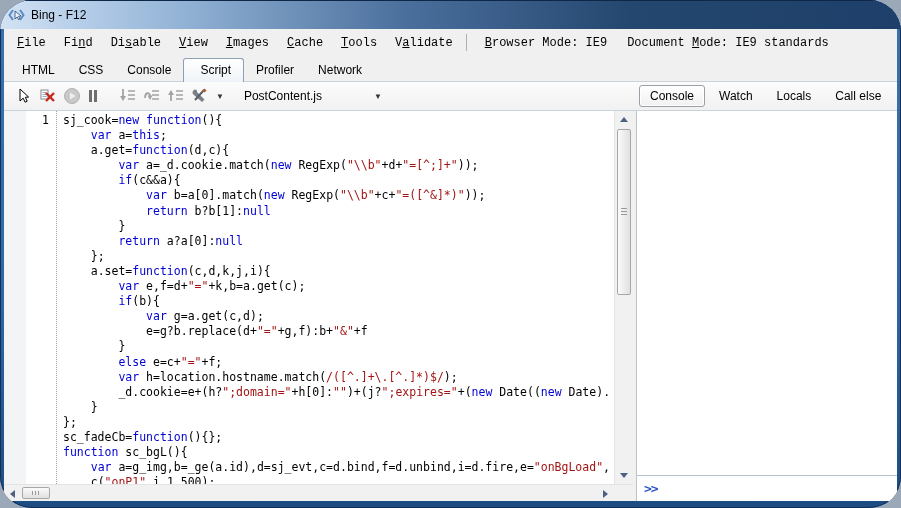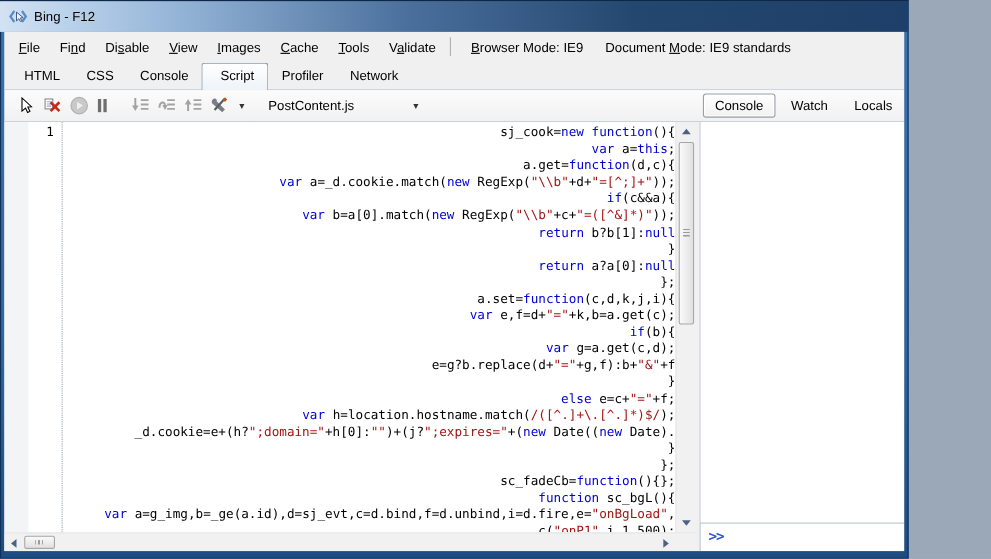--- a/index.html
+++ b/index.html
@@ -1,42 +1,43 @@
 <!DOCTYPE html>
 <html><head>
 <meta charset="utf-8">
 <style>
   * { margin:0; padding:0; box-sizing:border-box; }
   html,body { background:#9aa8b8; }
   .window {
-    position:relative; width:826px; height:508px; overflow:hidden;
+    position:relative; width:901px; height:508px; overflow:hidden;
     font-family:"Liberation Sans", sans-serif; font-size:12px; color:#000;
     background:linear-gradient(180deg,#3c72ab 0%,#2e66a3 60%,#1c4c82 100%);
     box-shadow:0 0 0 1px #10305c inset;
+    border-radius:32px;
   }
   
   .titlebar {
     position:absolute; left:0; top:0; right:0; height:29px;
     background:linear-gradient(90deg,#d3e2f3 0%,#b8d0ea 8%,#93b3d6 20%,#4a6f9c 45%,#24476f 70%,#1d3f69 100%);
     border-top:1px solid #0f2747; display:flex; align-items:center; padding-left:8px;
   }
   .title-text { margin-left:6px; color:#000; font-size:12px; }
   
   .app-body {
     position:absolute; left:4px; right:4px; top:29px; bottom:7px;
     background:#f0f0f0; display:flex; flex-direction:column; overflow:hidden;
   }
   
   .menubar { height:27px; background:#f0f0f0; display:flex; align-items:center; padding-left:4px; }
-  .menu-item { padding:4px 9px; cursor:default; }
+  .menu-item { padding:4px 9px; cursor:default;font-family:Liberation Mono, monospace; }
   .menu-item .mn { text-decoration:underline; }
   .menu-sep { width:1px; height:17px; background:#b0b0b0; margin:0 8px 0 4px; }
   .mode-item { padding:4px 10px; }
   
-  .tabstrip { height:26px; background:#f0f0f0; display:flex; align-items:flex-end; padding:3px 0 0 6px; border-bottom:1px solid #c9d3dc; }
+  .tabstrip { height:26px; background:#f0f0f0; display:flex; align-items:center; padding:3px 0 0 6px; border-bottom:1px solid #c9d3dc; }
   .tab { padding:4px 12px 5px; cursor:default; }
   .tab.selected {
     background:linear-gradient(#ffffff,#eef3f8);
     border:1px solid #8da0b5; border-bottom:none; border-radius:3px 3px 0 0;
     margin-bottom:-1px; padding-bottom:6px;padding-left:16px;
   }
   
   .toolbar { height:28px; background:linear-gradient(#fcfcfc,#f1f1f1); display:flex; align-items:center; padding-left:8px; position:relative; }
   .tb-icon { width:24px; height:22px; display:flex; align-items:center; justify-content:center; }
   .tb-icon.narrow { width:18px; }
@@ -65,21 +66,21 @@
   .gutter {
     width:31px; background:#fff; border-right:1px dotted #98a3ae;
     font-family:"DejaVu Sans Mono", monospace; font-size:11.5px; line-height:15.1px;
     text-align:right; padding:2px 7px 0 0; color:#000;
   }
   .code-lines {
     flex:1; overflow:hidden; padding:2px 0 0 6px;
     font-family:"DejaVu Sans Mono", monospace; font-size:11.5px; line-height:15.1px;
     white-space:pre; cursor:text;
   }
-  .code-line { height:15.1px;text-align:right; }
+  .code-line { height:15.1px; }
   
   .vscroll { width:19px; background:#f1f1f1; display:flex; flex-direction:column; border-left:1px solid #e4e4e4; }
   .hscroll-row { height:17px; display:flex; background:#f1f1f1; border-top:1px solid #e4e4e4; }
   .hscroll { width:610px; display:flex; }
   .sb-btn { width:17px; height:17px; display:flex; align-items:center; justify-content:center; background:#f1f1f1; }
   .vscroll .sb-btn { width:100%; }
   .tri-up    { width:0; height:0; border-left:4px solid transparent; border-right:4px solid transparent; border-bottom:5px solid #4d6185; }
   .tri-down  { width:0; height:0; border-left:4px solid transparent; border-right:4px solid transparent; border-top:5px solid #4d6185; }
   .tri-left  { width:0; height:0; border-top:4px solid transparent; border-bottom:4px solid transparent; border-right:5px solid #4d6185; }
   .tri-right { width:0; height:0; border-top:4px solid transparent; border-bottom:4px solid transparent; border-left:5px solid #4d6185; }

